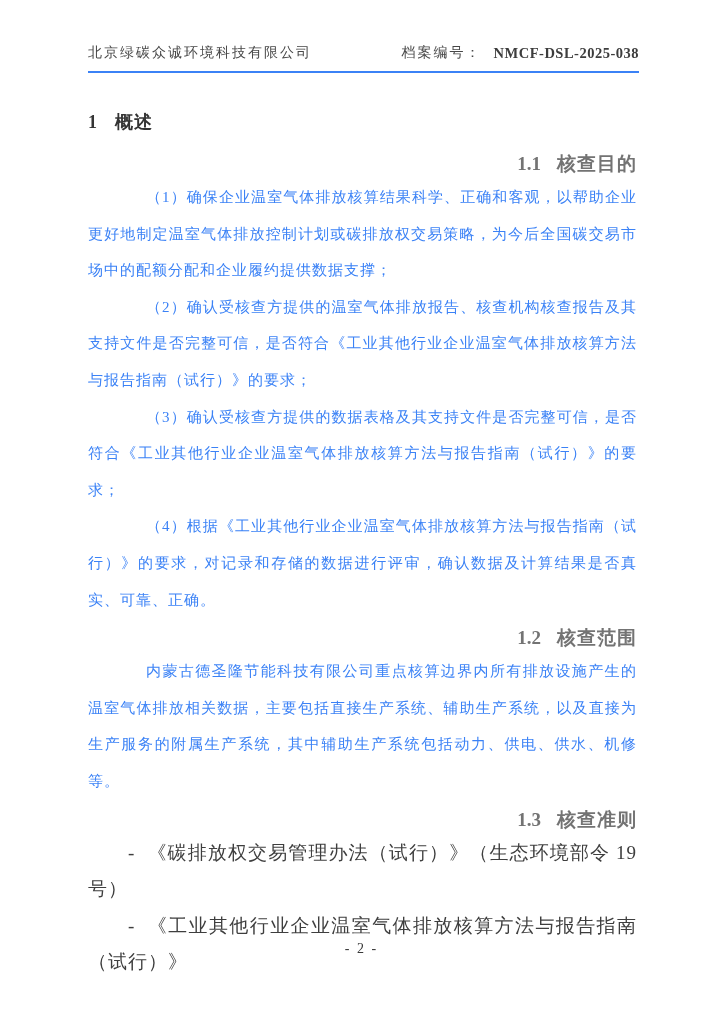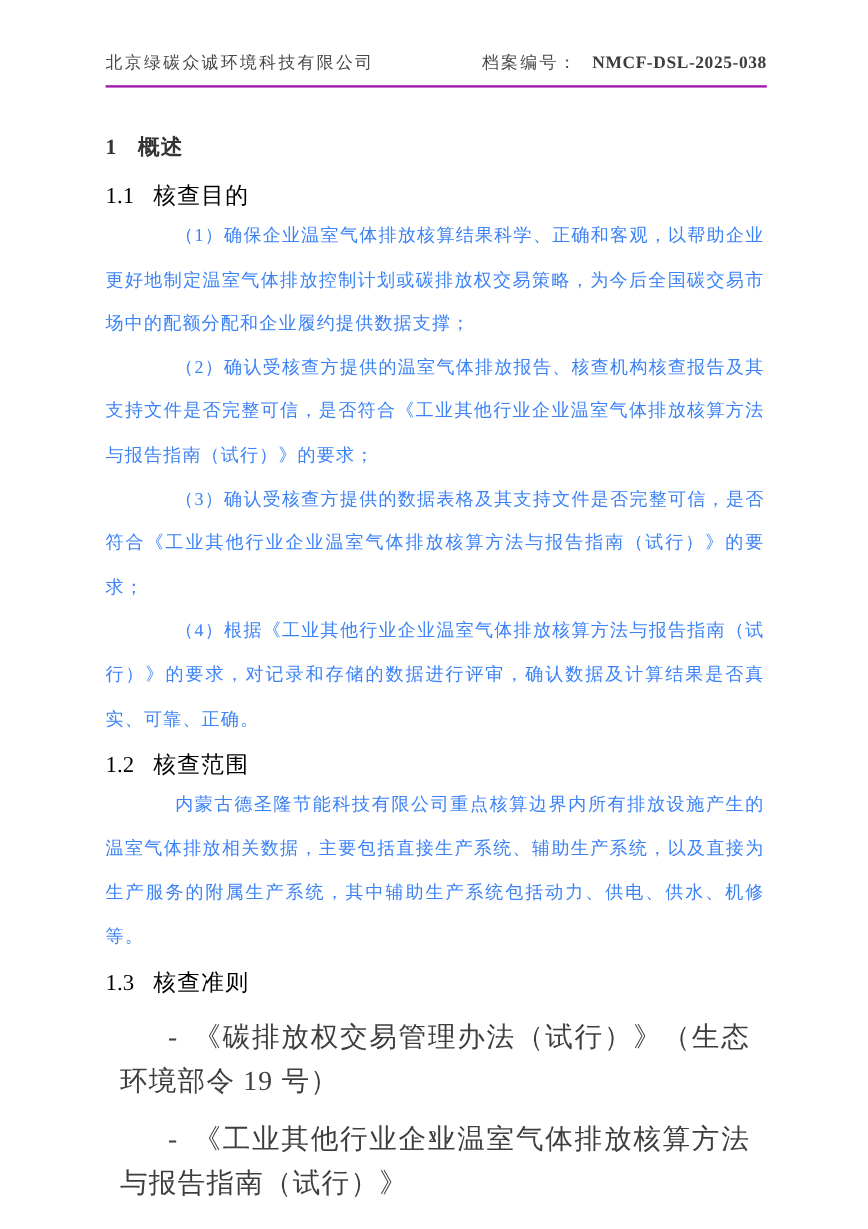--- a/index.html
+++ b/index.html
@@ -19,21 +19,21 @@
   
   .page-header {
     position: absolute;
     left: 88px;
     right: 84px;
     top: 44px;
     display: flex;
     justify-content: space-between;
     align-items: baseline;
     padding-bottom: 9px;
-    border-bottom: 2px solid #a21caf;
+    border-bottom: 2px solid #3b82f6;
     font-size: 14px;
     color: #474747;
   }
   .company {
     letter-spacing: 2px;
   }
   .archive {
     display: flex;
     align-items: flex-end;
     gap: 12px;
@@ -60,39 +60,40 @@
     line-height: 32px;
     font-weight: 700;
     letter-spacing: 1px;
     color: #343434;
   }
   .h1 .num { margin-right: 18px; letter-spacing: 0; }
   .h2 {
     margin: 4px 0 0 0;
     font-size: 19px;
     line-height: 31px;
-    font-weight: 400;
+    font-weight: 700;
     letter-spacing: 1px;
-    color: #000000;
+    color: #737373;
+    text-align: right;
   }
   .h2-first { margin-top: 10px; }
   .h2 .num { margin-right: 16px; letter-spacing: 0; }
   p.body {
     margin: 0;
     font-size: 15px;
     line-height: 36.6px;
     letter-spacing: 1px;
     text-align: justify;
     text-align-last: left;
     text-indent: 58px;
     color: #3b82f6;
   }
   p.list-item {
-    margin: 12px;
-    font-size: 23px;
+    margin: 0;
+    font-size: 19px;
     line-height: 36.6px;
     letter-spacing: 1px;
     text-align: justify;
     text-align-last: left;
     text-indent: 40px;
     color: #3e3e3e;
   }
   .dash {
     display: inline-block;
     margin-right: 12px;

